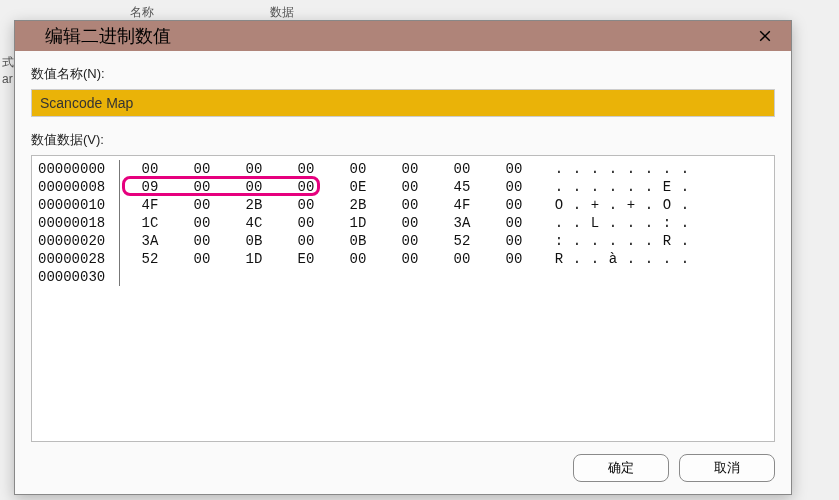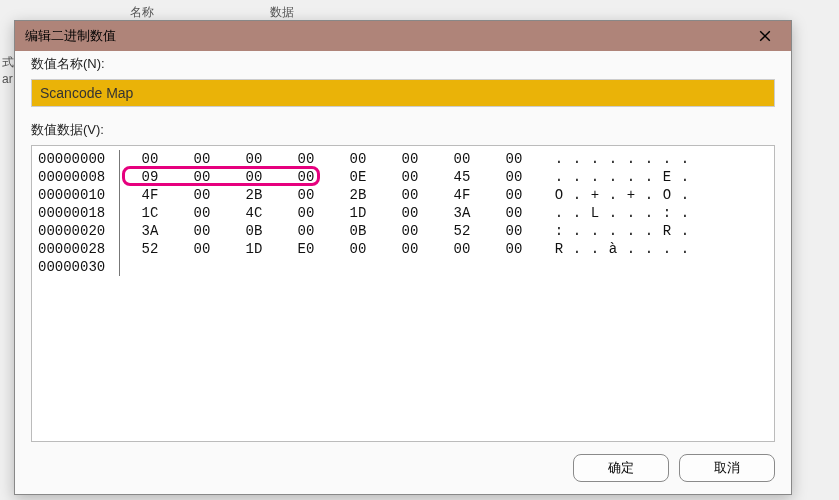--- a/index.html
+++ b/index.html
@@ -27,34 +27,35 @@
   .titlebar {
     height: 30px;
     background: #af8479;
     display: flex;
     align-items: center;
     padding: 0 6px 0 10px;
     color: #000;
   }
   .titlebar .title {
     flex: 1;
-    font-size: 13px;
+    font-size: 18px;
+    margin-left: 20px;
   }
   .titlebar .close {
     width: 40px;
     height: 100%;
     display: flex;
     align-items: center;
     justify-content: center;
     cursor: pointer;
   }
   .titlebar .close svg { width: 12px; height: 12px; }
   .body {
     flex: 1;
-    padding: 4px 16px 12px 16px;
+    padding: 14px 16px 12px 16px;
     display: flex;
     flex-direction: column;
     background: #fafafa;
   }
   .label { margin-bottom: 6px; font-size: 13px; color: #222; }
   .name-box {
     border: 1px solid #ccc;
     background: #eab308;
     padding: 5px 8px;
     font-size: 14px;

